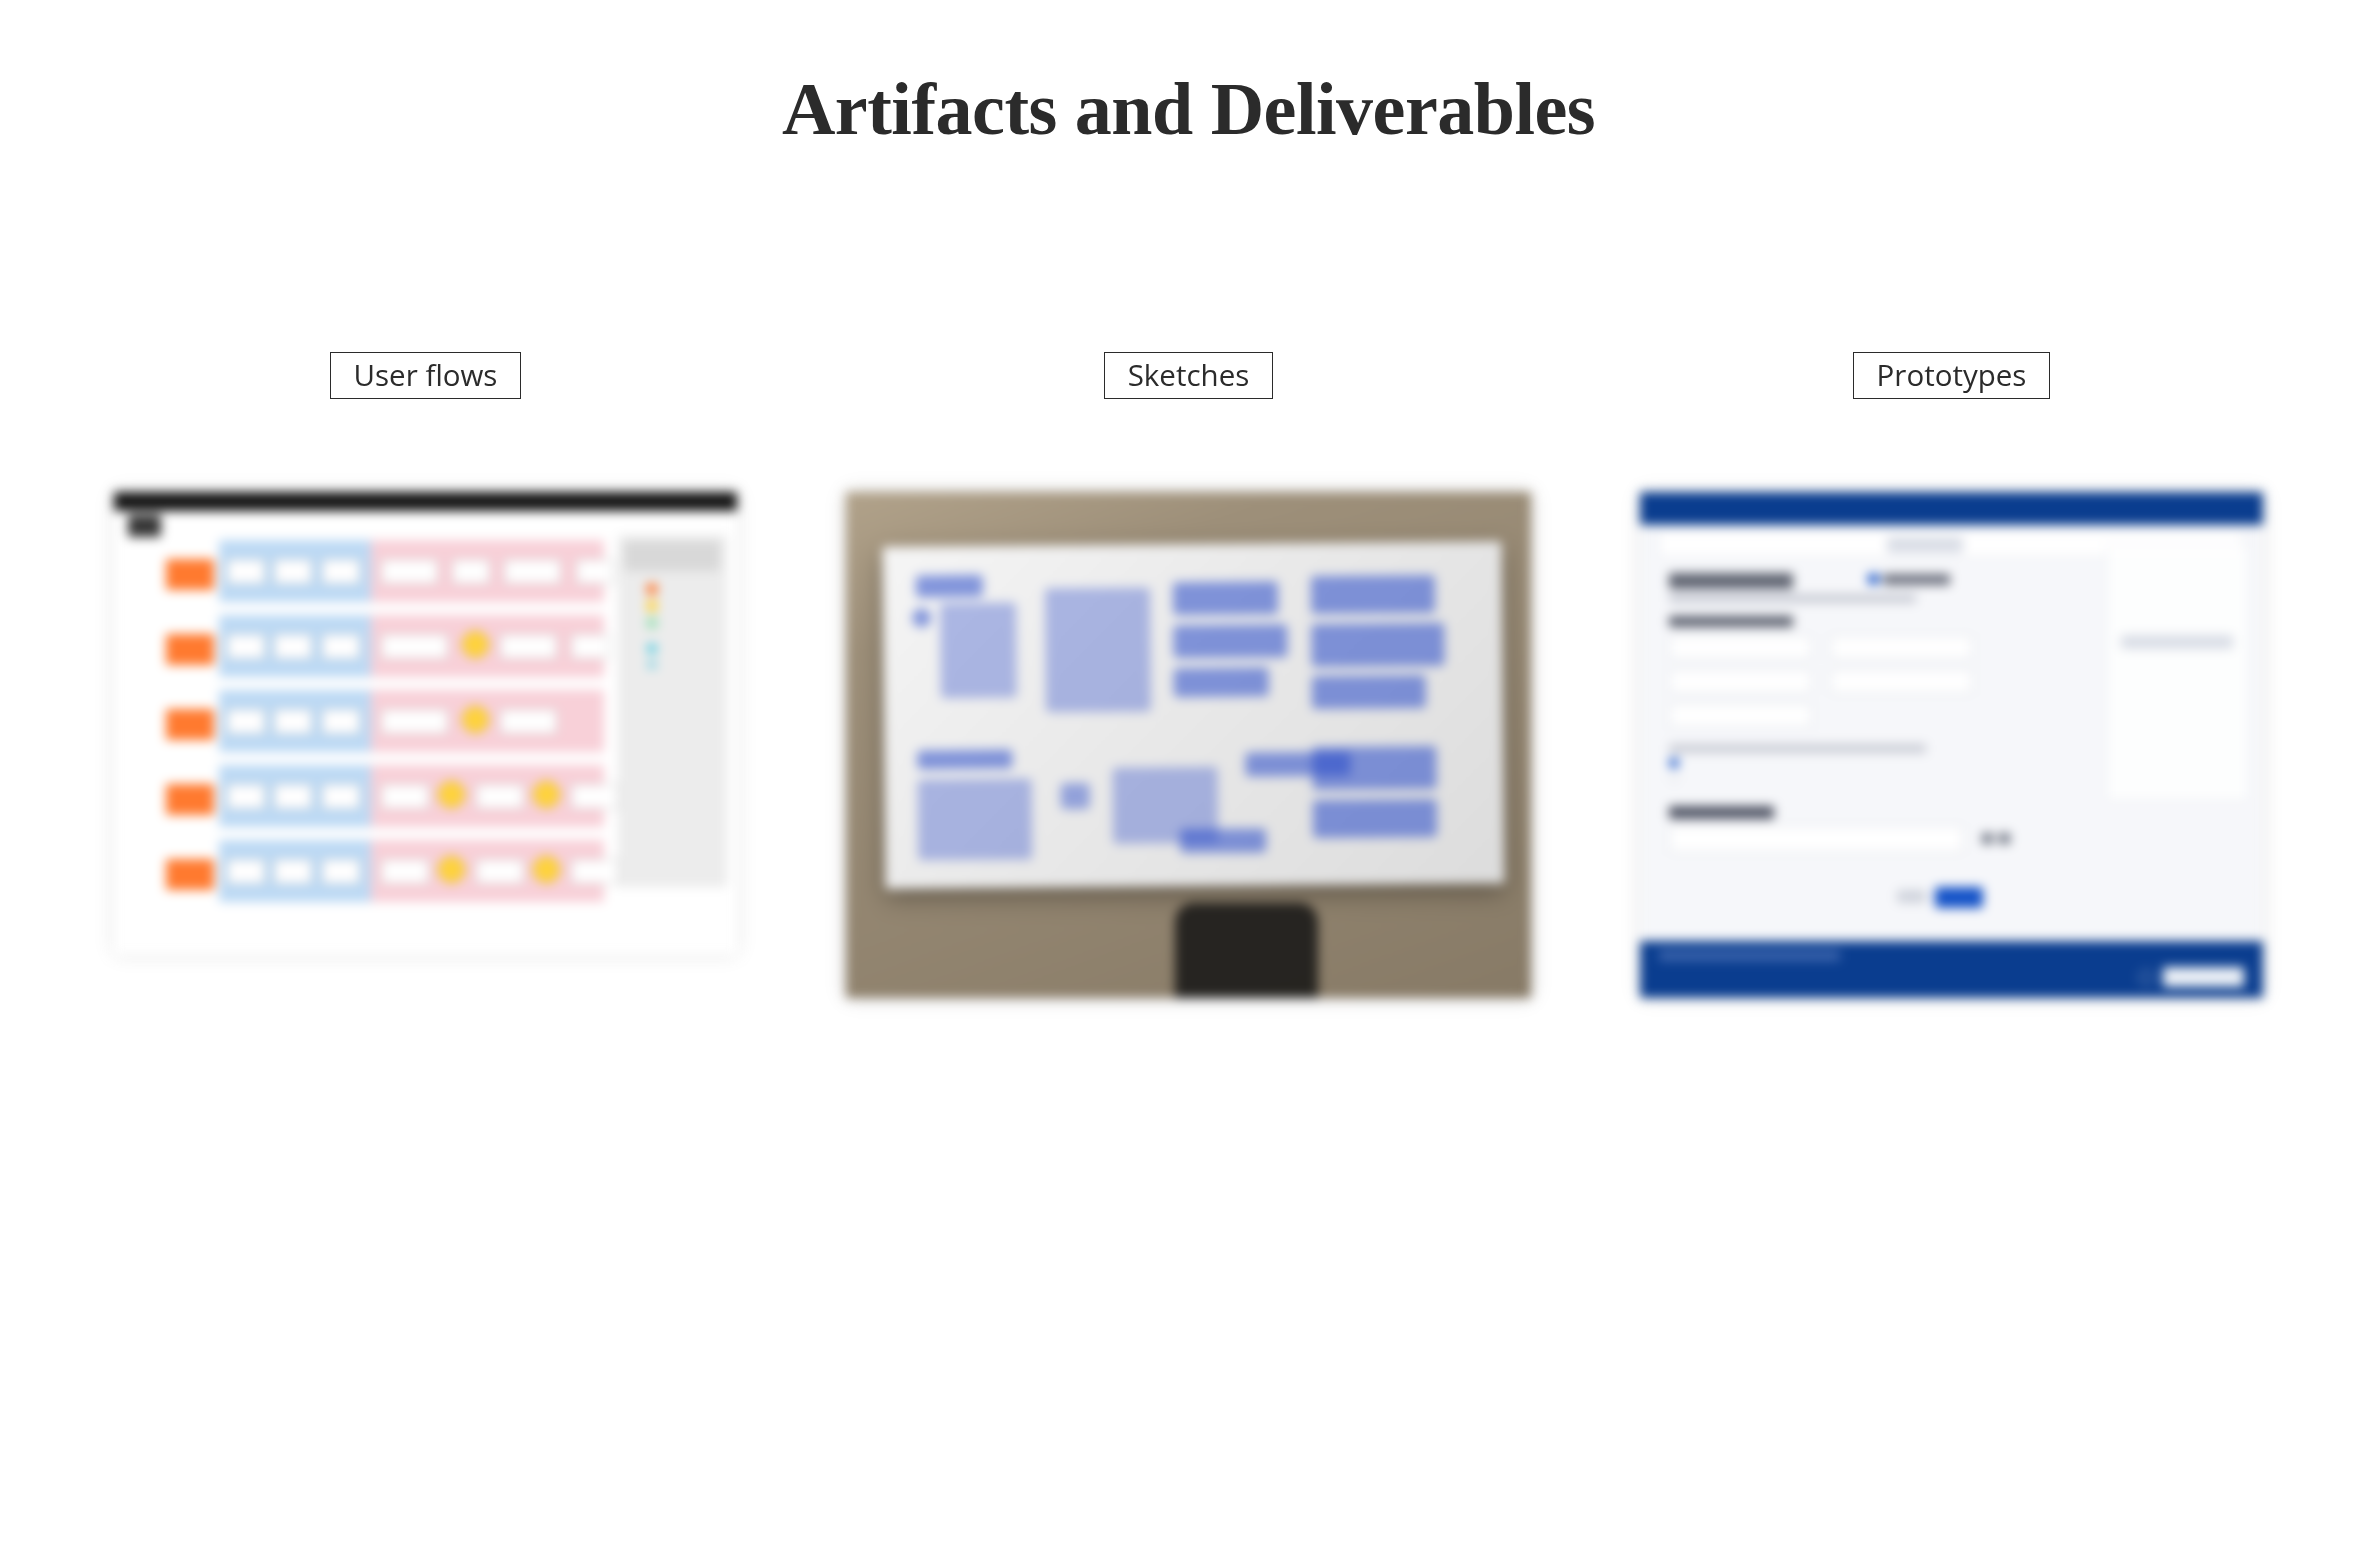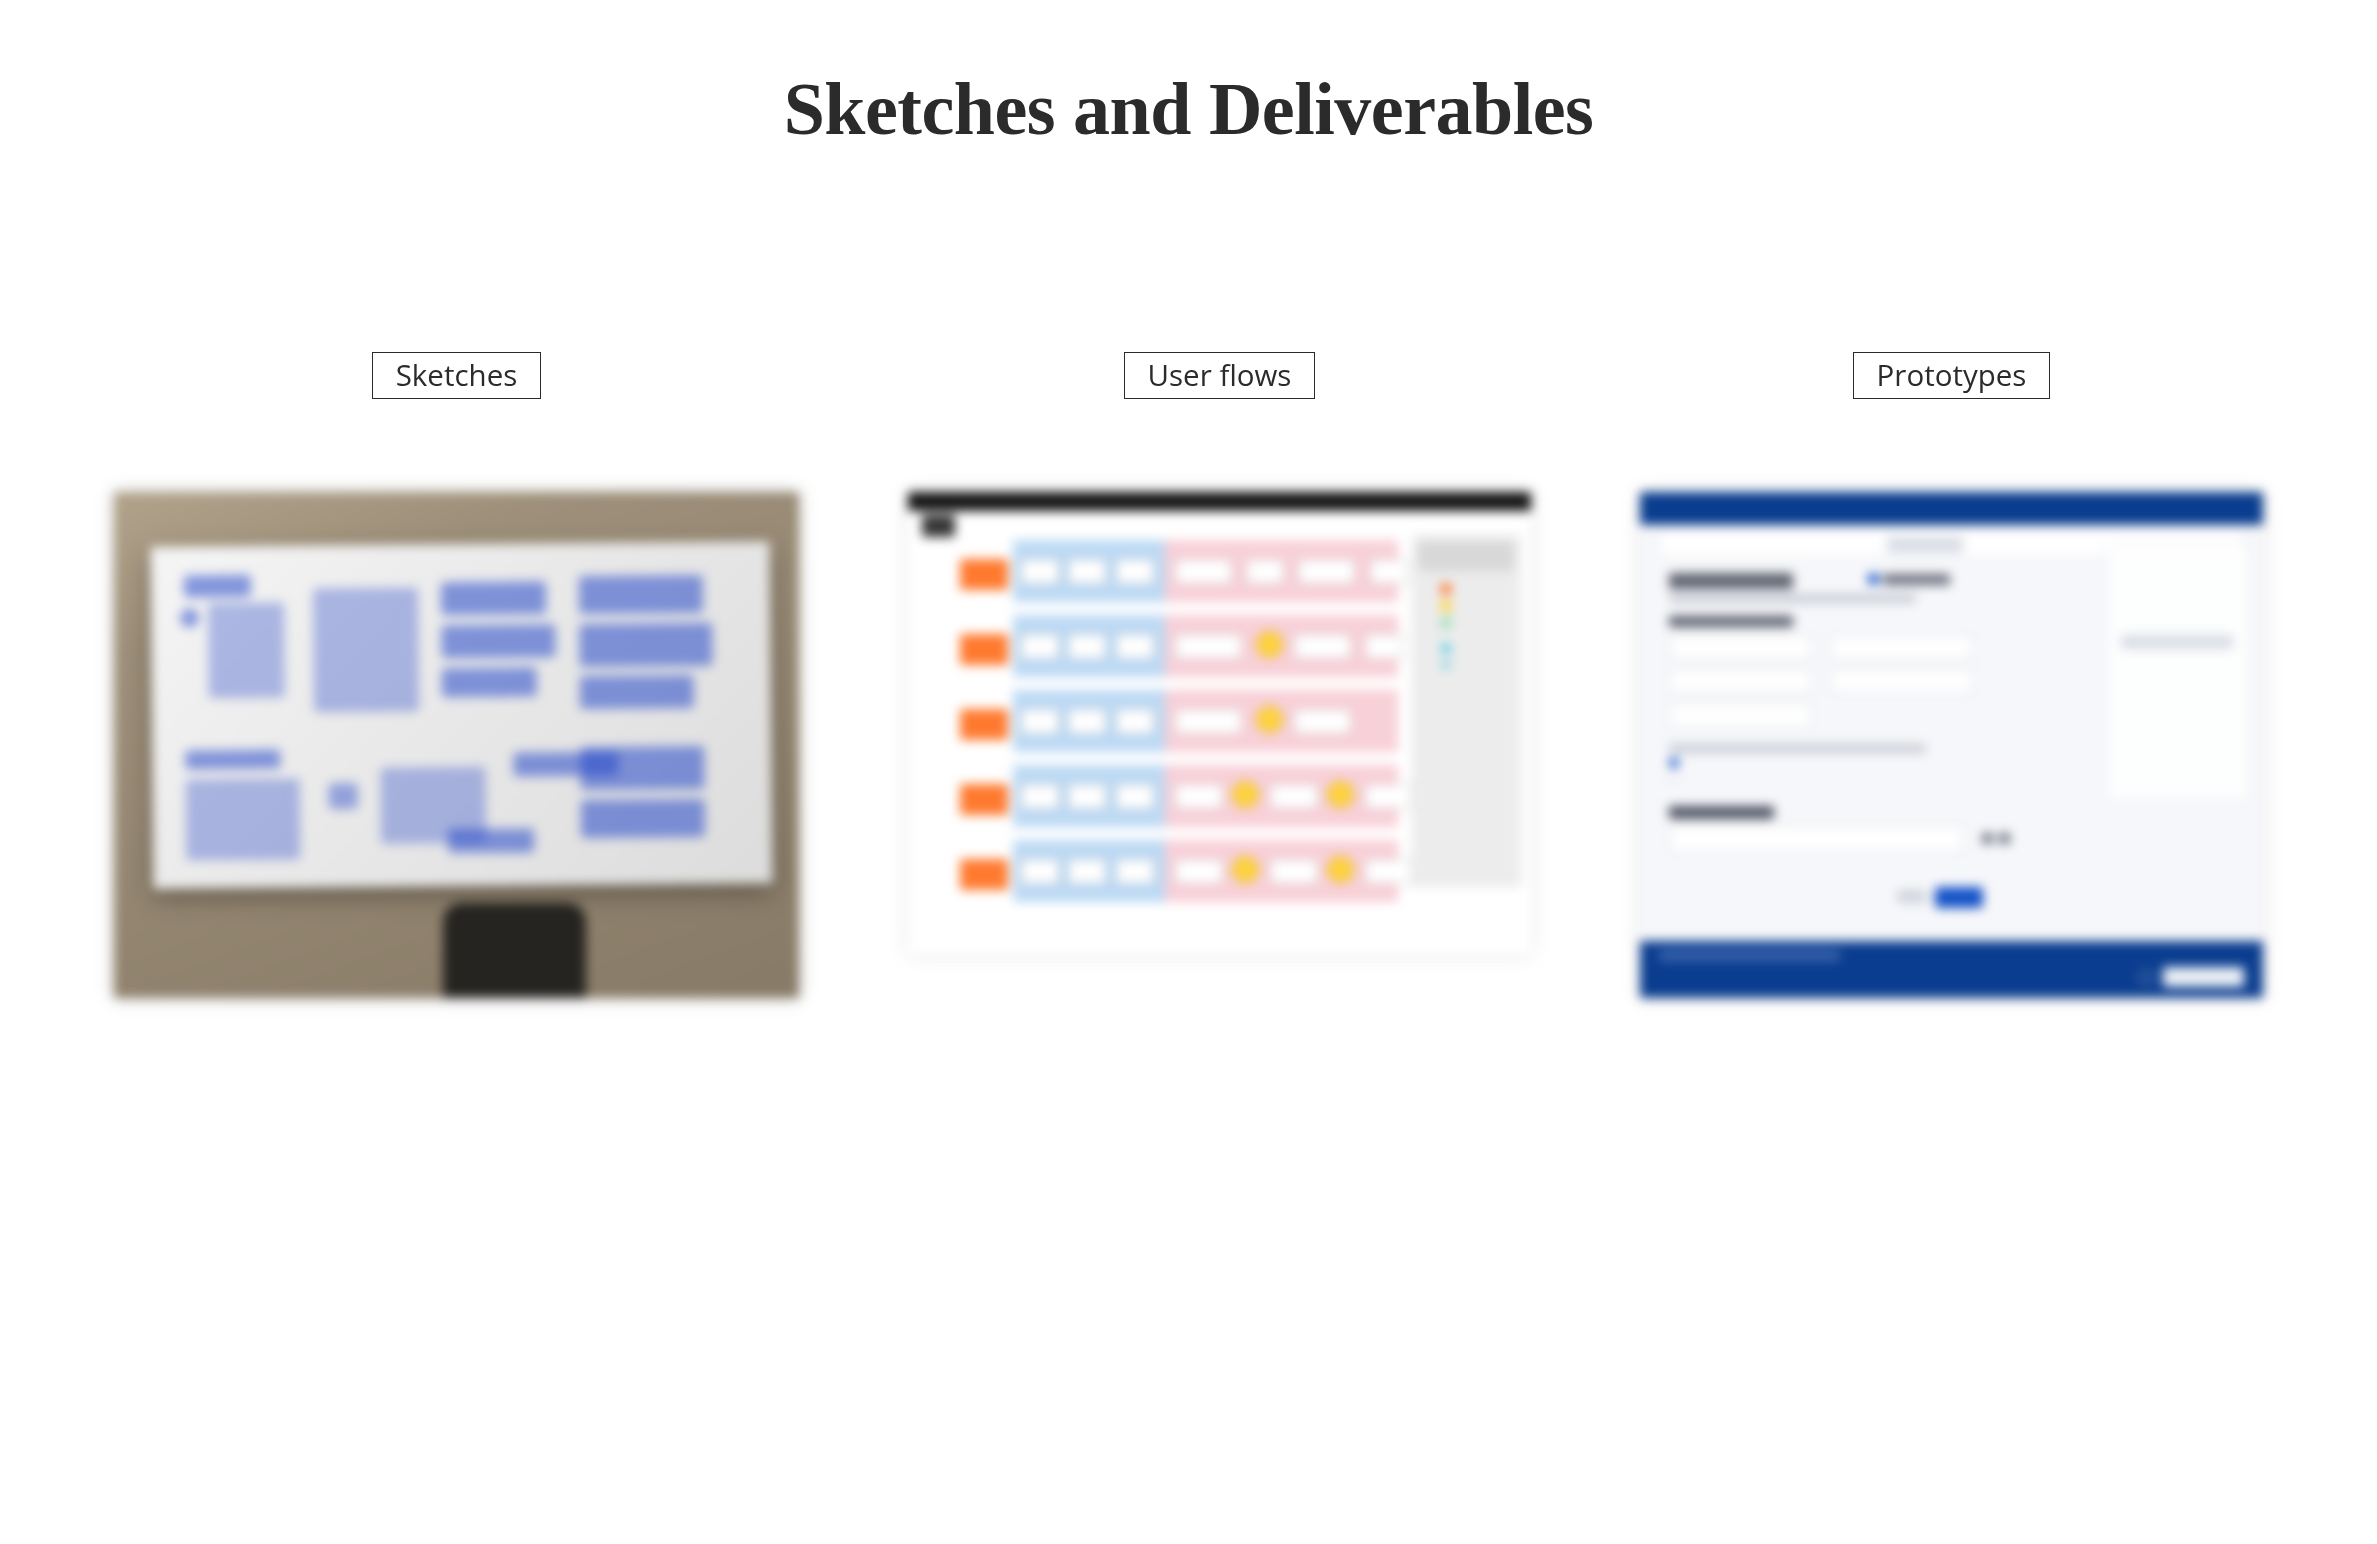--- a/index.html
+++ b/index.html
@@ -111,23 +111,104 @@
       color:#2e2e2e;
       margin-top: 105px;
       font-family: "Open Sans","Helvetica Neue",Arial,sans-serif;
     }
   </style>
 </head>
 <body>
 
 <div class="page">
 
-  <h1 class="title">Sketches and Deliverables</h1>
+  <h1 class="title">Artifacts and Deliverables</h1>
 
   <div class="row">
+
+    <div class="col">
+      <span class="label">User flows</span>
+
+      <div class="thumb-wrap">
+        <div class="flows thumb">
+          <div class="flows-topbar"></div>
+          <div class="flows-badge"></div>
+          <div class="flows-side">
+            <div class="flows-side-top"></div>
+            <div class="flows-side-key k1"></div>
+            <div class="flows-side-key k2"></div>
+            <div class="flows-side-key k3"></div>
+            <div class="flows-side-key k4"></div>
+            <div class="flows-side-key k5"></div>
+          </div>
+
+          <div class="flow-row fr1">
+            <div class="flow-tab"></div>
+              <div class="flow-blue"></div>
+              <div class="flow-pink"></div>
+            <div class="flow-chip" style="left:7.6px;width:38px"></div>
+            <div class="flow-chip" style="left:55px;width:38px"></div>
+            <div class="flow-chip" style="left:103px;width:38px"></div>
+            <div class="flow-chip" style="left:162px;width:57px"></div>
+            <div class="flow-chip" style="left:233px;width:38px"></div>
+            <div class="flow-chip" style="left:285px;width:57px"></div>
+            <div class="flow-chip" style="left:357px;width:38px"></div>
+          </div>
+          <div class="flow-row fr2">
+            <div class="flow-tab"></div>
+              <div class="flow-blue"></div>
+              <div class="flow-pink"></div>
+            <div class="flow-chip" style="left:7.6px;width:38px"></div>
+            <div class="flow-chip" style="left:55px;width:38px"></div>
+            <div class="flow-chip" style="left:103px;width:38px"></div>
+            <div class="flow-chip" style="left:162px;width:67px"></div>
+            <div class="flow-dot" style="left:243px"></div>
+            <div class="flow-chip" style="left:281px;width:57px"></div>
+            <div class="flow-chip" style="left:352px;width:38px"></div>
+          </div>
+          <div class="flow-row fr3">
+            <div class="flow-tab"></div>
+              <div class="flow-blue"></div>
+              <div class="flow-pink"></div>
+            <div class="flow-chip" style="left:7.6px;width:38px"></div>
+            <div class="flow-chip" style="left:55px;width:38px"></div>
+            <div class="flow-chip" style="left:103px;width:38px"></div>
+            <div class="flow-chip" style="left:162px;width:67px"></div>
+            <div class="flow-dot" style="left:243px"></div>
+            <div class="flow-chip" style="left:281px;width:57px"></div>
+          </div>
+          <div class="flow-row fr4">
+            <div class="flow-tab"></div>
+              <div class="flow-blue"></div>
+              <div class="flow-pink"></div>
+            <div class="flow-chip" style="left:7.6px;width:38px"></div>
+            <div class="flow-chip" style="left:55px;width:38px"></div>
+            <div class="flow-chip" style="left:103px;width:38px"></div>
+            <div class="flow-chip" style="left:162px;width:48px"></div>
+            <div class="flow-dot" style="left:219px"></div>
+            <div class="flow-chip" style="left:257px;width:48px"></div>
+            <div class="flow-dot" style="left:314px"></div>
+            <div class="flow-chip" style="left:352px;width:48px"></div>
+          </div>
+          <div class="flow-row fr5">
+            <div class="flow-tab"></div>
+              <div class="flow-blue"></div>
+              <div class="flow-pink"></div>
+            <div class="flow-chip" style="left:7.6px;width:38px"></div>
+            <div class="flow-chip" style="left:55px;width:38px"></div>
+            <div class="flow-chip" style="left:103px;width:38px"></div>
+            <div class="flow-chip" style="left:162px;width:48px"></div>
+            <div class="flow-dot" style="left:219px"></div>
+            <div class="flow-chip" style="left:257px;width:48px"></div>
+            <div class="flow-dot" style="left:314px"></div>
+            <div class="flow-chip" style="left:352px;width:48px"></div>
+          </div>
+        </div>
+      </div>
+    </div>
 
     <div class="col">
       <span class="label">Sketches</span>
 
       <div class="thumb-wrap">
         <div class="sketch thumb">
           <div class="wb">
             <div class="mark" style="left:33px; top:28.5px; width:67px; height:22px"></div>
             <div class="mark" style="left:28.5px; top:62px; width:19px; height:19px; border-radius:50%"></div>
             <div class="mark" style="left:57px;top:57px; width:76px; height:95px; opacity:.35"></div>
@@ -146,101 +227,20 @@
             <div class="mark" style="left:428px;top:204px; width:124px; height:43px"></div>
             <div class="mark" style="left:428px;top:257px; width:124px; height:38px"></div>
             <div class="mark" style="left:295px;top:285px; width:86px; height:24px"></div>
           </div>
           <div style="position:absolute; bottom:0; left:48%; width:143px; height:95px; background:#141414; border-radius:19px 19px 0 0; opacity:.85"></div>
         </div>
       </div>
     </div>
 
     <div class="col">
-      <span class="label">User flows</span>
-
-      <div class="thumb-wrap">
-        <div class="flows thumb">
-          <div class="flows-topbar"></div>
-          <div class="flows-badge"></div>
-          <div class="flows-side">
-            <div class="flows-side-top"></div>
-            <div class="flows-side-key k1"></div>
-            <div class="flows-side-key k2"></div>
-            <div class="flows-side-key k3"></div>
-            <div class="flows-side-key k4"></div>
-            <div class="flows-side-key k5"></div>
-          </div>
-
-          <div class="flow-row fr1">
-            <div class="flow-tab"></div>
-              <div class="flow-blue"></div>
-              <div class="flow-pink"></div>
-            <div class="flow-chip" style="left:7.6px;width:38px"></div>
-            <div class="flow-chip" style="left:55px;width:38px"></div>
-            <div class="flow-chip" style="left:103px;width:38px"></div>
-            <div class="flow-chip" style="left:162px;width:57px"></div>
-            <div class="flow-chip" style="left:233px;width:38px"></div>
-            <div class="flow-chip" style="left:285px;width:57px"></div>
-            <div class="flow-chip" style="left:357px;width:38px"></div>
-          </div>
-          <div class="flow-row fr2">
-            <div class="flow-tab"></div>
-              <div class="flow-blue"></div>
-              <div class="flow-pink"></div>
-            <div class="flow-chip" style="left:7.6px;width:38px"></div>
-            <div class="flow-chip" style="left:55px;width:38px"></div>
-            <div class="flow-chip" style="left:103px;width:38px"></div>
-            <div class="flow-chip" style="left:162px;width:67px"></div>
-            <div class="flow-dot" style="left:243px"></div>
-            <div class="flow-chip" style="left:281px;width:57px"></div>
-            <div class="flow-chip" style="left:352px;width:38px"></div>
-          </div>
-          <div class="flow-row fr3">
-            <div class="flow-tab"></div>
-              <div class="flow-blue"></div>
-              <div class="flow-pink"></div>
-            <div class="flow-chip" style="left:7.6px;width:38px"></div>
-            <div class="flow-chip" style="left:55px;width:38px"></div>
-            <div class="flow-chip" style="left:103px;width:38px"></div>
-            <div class="flow-chip" style="left:162px;width:67px"></div>
-            <div class="flow-dot" style="left:243px"></div>
-            <div class="flow-chip" style="left:281px;width:57px"></div>
-          </div>
-          <div class="flow-row fr4">
-            <div class="flow-tab"></div>
-              <div class="flow-blue"></div>
-              <div class="flow-pink"></div>
-            <div class="flow-chip" style="left:7.6px;width:38px"></div>
-            <div class="flow-chip" style="left:55px;width:38px"></div>
-            <div class="flow-chip" style="left:103px;width:38px"></div>
-            <div class="flow-chip" style="left:162px;width:48px"></div>
-            <div class="flow-dot" style="left:219px"></div>
-            <div class="flow-chip" style="left:257px;width:48px"></div>
-            <div class="flow-dot" style="left:314px"></div>
-            <div class="flow-chip" style="left:352px;width:48px"></div>
-          </div>
-          <div class="flow-row fr5">
-            <div class="flow-tab"></div>
-              <div class="flow-blue"></div>
-              <div class="flow-pink"></div>
-            <div class="flow-chip" style="left:7.6px;width:38px"></div>
-            <div class="flow-chip" style="left:55px;width:38px"></div>
-            <div class="flow-chip" style="left:103px;width:38px"></div>
-            <div class="flow-chip" style="left:162px;width:48px"></div>
-            <div class="flow-dot" style="left:219px"></div>
-            <div class="flow-chip" style="left:257px;width:48px"></div>
-            <div class="flow-dot" style="left:314px"></div>
-            <div class="flow-chip" style="left:352px;width:48px"></div>
-          </div>
-        </div>
-      </div>
-    </div>
-
-    <div class="col">
       <span class="label">Prototypes</span>
 
       <div class="thumb-wrap">
         <div class="proto thumb">
           <div class="proto-top"></div>
           <div style="position:absolute;top:38px;left:19px;right:19px;height:28.5px;background:#fff;border:0.5px solid #e0e3ea;border-radius:1.9px"></div>
           <div style="position:absolute;top:45px;left:247px;width:76px;height:16px;background:#d9dde6;border-radius:1.9px"></div>
 
           <div style="position:absolute;top:81px;left:28.5px;width:124px;height:16px;background:#444a58;border-radius:1.4px;opacity:.85"></div>
           <div style="position:absolute;top:82px;left:228px;width:10.5px;height:10.5px;background:#1553c8;border-radius:1.4px"></div>

